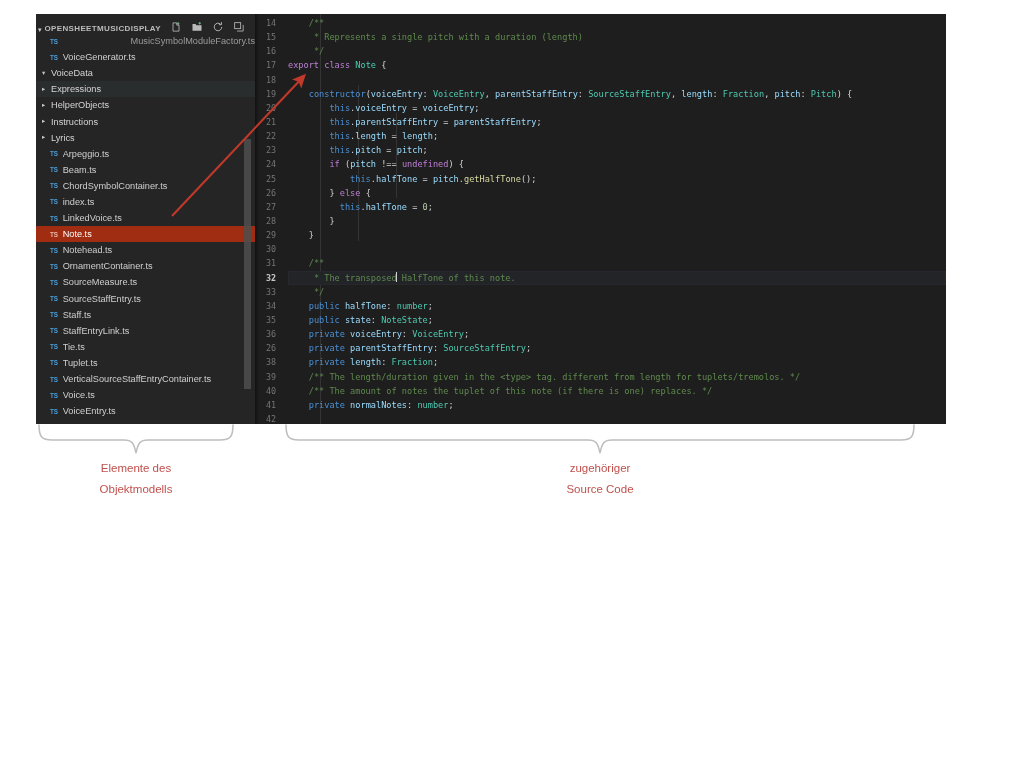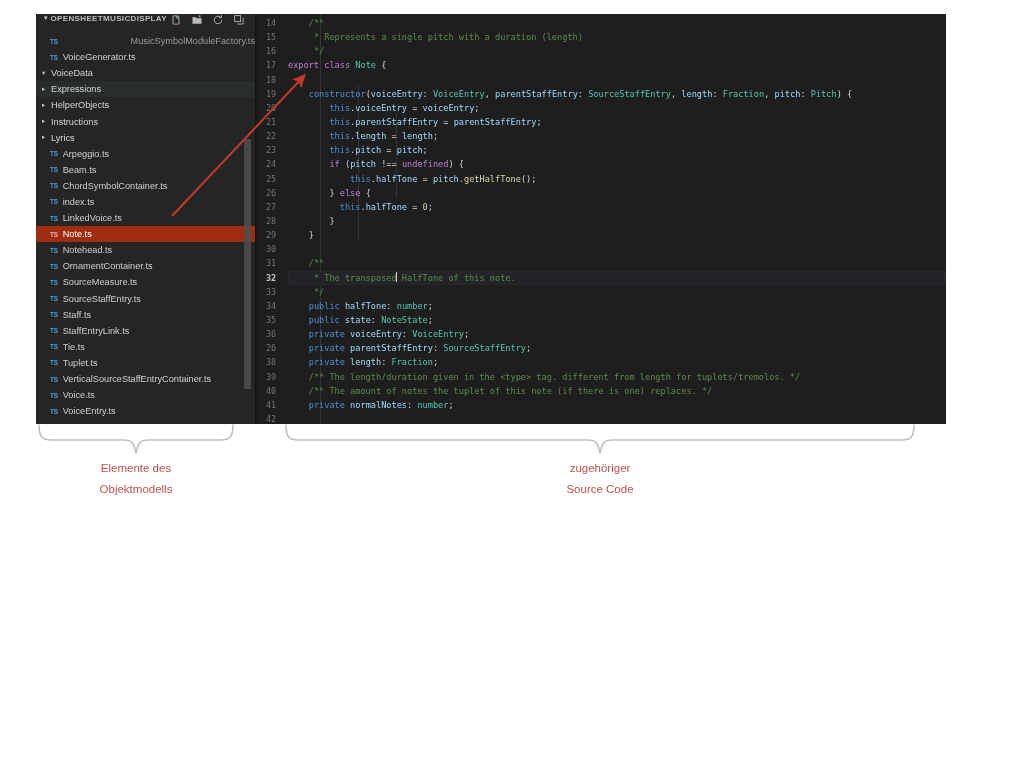--- a/index.html
+++ b/index.html
@@ -37,22 +37,22 @@
     width: 219px;
     height: 410px;
     background: #252526;
     flex: 0 0 219px;
     overflow: hidden;
   }
 
   #sidebar-header {
     height: 19px;
     display: flex;
-    align-items: flex-start;
-    padding: 0 4px 0 8px;
+    align-items: flex-end;
+    padding: 0 4px 0 2px;
     background: #252526;
   }
 
   #sidebar-header .chev {
     font-size: 7px;
     color: #cccccc;
     margin-right: 3px;
     line-height: 1;
   }
 

